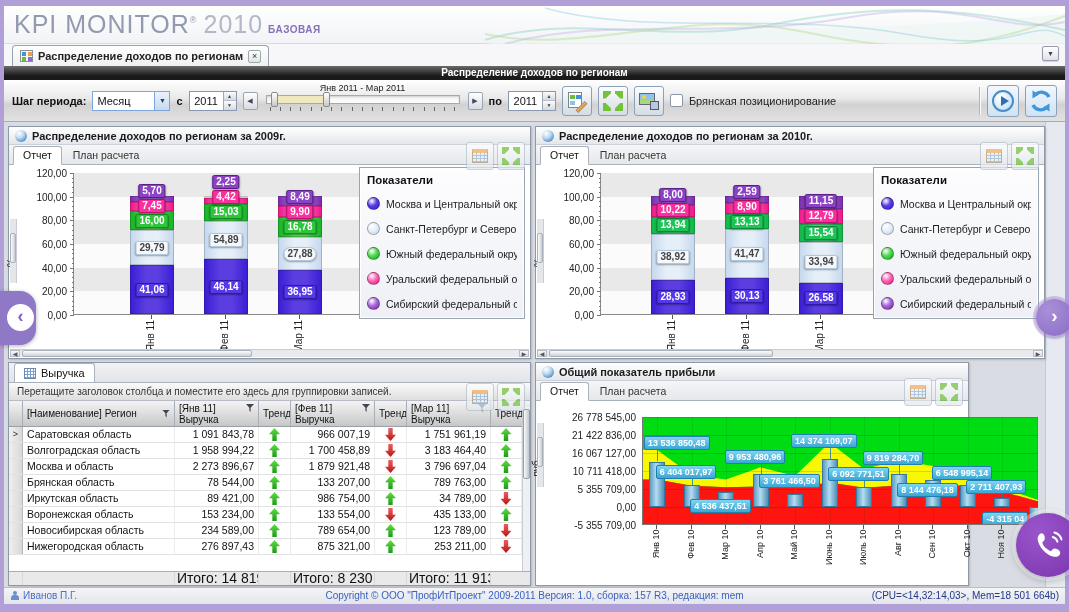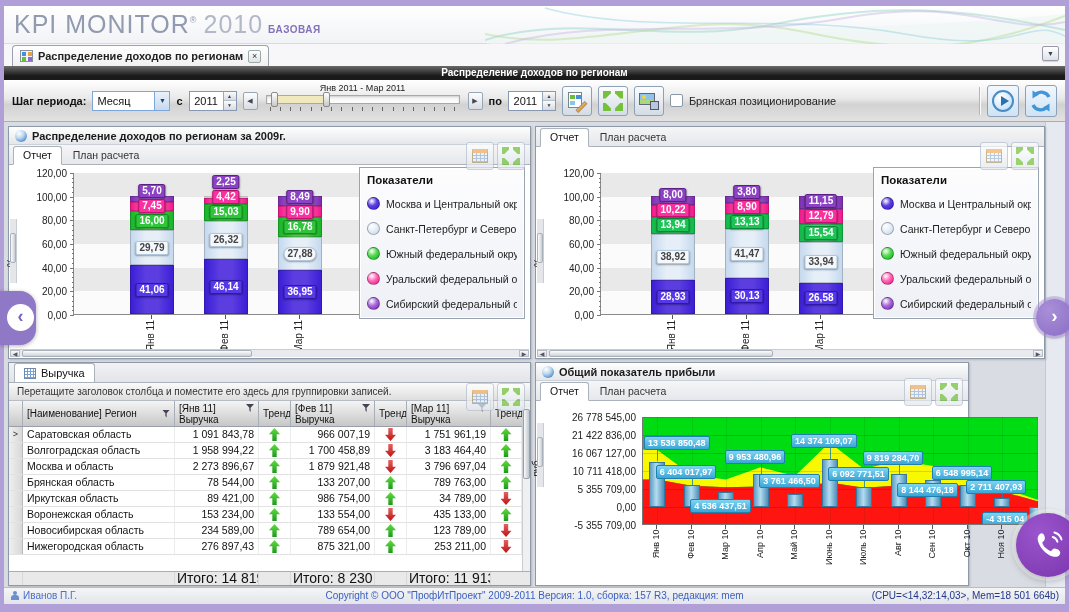--- a/index.html
+++ b/index.html
@@ -344,21 +344,21 @@
               <div class="seg-label" style="left: 78px; bottom: 59.2134px; background: rgb(244, 248, 252); color: rgb(68, 68, 68); border-color: rgb(176, 198, 218);">29,79</div>
               <div class="seg-label" style="left: 78px; bottom: 86.3058px; background: rgb(47, 196, 60); color: rgb(255, 255, 255); border-color: rgb(15, 144, 32);">16,00</div>
               <div class="seg-label" style="left: 78px; bottom: 101.306px; background: rgb(251, 48, 160); color: rgb(255, 255, 255); border-color: rgb(192, 16, 112);">7,45</div>
               <div class="seg-label" style="left: 78px; bottom: 116.306px; background: rgb(140, 66, 196); color: rgb(255, 255, 255); border-color: rgb(92, 31, 136);">5,70</div>
               <div class="seg" style="left: 130px; bottom: 0px; width: 44px; height: 54.599px; background: linear-gradient(90deg, rgb(60, 31, 214), rgb(91, 61, 224) 35%, rgb(91, 61, 224) 65%, rgb(60, 31, 214));"></div>
               <div class="seg" style="left: 130px; bottom: 54.599px; width: 44px; height: 38.0442px; background: linear-gradient(90deg, rgb(198, 217, 238), rgb(230, 239, 248) 35%, rgb(230, 239, 248) 65%, rgb(198, 217, 238));"></div>
               <div class="seg" style="left: 130px; bottom: 92.6432px; width: 44px; height: 17.7855px; background: linear-gradient(90deg, rgb(23, 181, 40), rgb(85, 218, 80) 35%, rgb(85, 218, 80) 65%, rgb(23, 181, 40));"></div>
               <div class="seg" style="left: 130px; bottom: 110.429px; width: 44px; height: 5.23033px; background: linear-gradient(90deg, rgb(242, 24, 140), rgb(255, 106, 182) 35%, rgb(255, 106, 182) 65%, rgb(242, 24, 140));"></div>
               <div class="seg" style="left: 130px; bottom: 115.659px; width: 44px; height: 2.6625px; background: linear-gradient(90deg, rgb(125, 47, 176), rgb(168, 105, 218) 35%, rgb(168, 105, 218) 65%, rgb(125, 47, 176));"></div>
               <div class="seg-label" style="left: 152px; bottom: 20.2995px; background: rgb(86, 56, 232); color: rgb(255, 255, 255); border-color: rgb(45, 24, 168);">46,14</div>
-              <div class="seg-label" style="left: 152px; bottom: 66.6211px; background: rgb(244, 248, 252); color: rgb(68, 68, 68); border-color: rgb(176, 198, 218);">26,32</div>
+              <div class="seg-label" style="left: 152px; bottom: 66.6211px; background: rgb(244, 248, 252); color: rgb(68, 68, 68); border-color: rgb(176, 198, 218);">54,89</div>
               <div class="seg-label" style="left: 152px; bottom: 94.5359px; background: rgb(47, 196, 60); color: rgb(255, 255, 255); border-color: rgb(15, 144, 32);">15,03</div>
               <div class="seg-label" style="left: 152px; bottom: 109.536px; background: rgb(251, 48, 160); color: rgb(255, 255, 255); border-color: rgb(192, 16, 112);">4,42</div>
               <div class="seg-label" style="left: 152px; bottom: 124.536px; background: rgb(140, 66, 196); color: rgb(255, 255, 255); border-color: rgb(92, 31, 136);">2,25</div>
               <div class="seg" style="left: 204px; bottom: 0px; width: 44px; height: 43.7242px; background: linear-gradient(90deg, rgb(60, 31, 214), rgb(91, 61, 224) 35%, rgb(91, 61, 224) 65%, rgb(60, 31, 214));"></div>
               <div class="seg" style="left: 204px; bottom: 43.7242px; width: 44px; height: 32.9913px; background: linear-gradient(90deg, rgb(198, 217, 238), rgb(230, 239, 248) 35%, rgb(230, 239, 248) 65%, rgb(198, 217, 238));"></div>
               <div class="seg" style="left: 204px; bottom: 76.7155px; width: 44px; height: 19.8563px; background: linear-gradient(90deg, rgb(23, 181, 40), rgb(85, 218, 80) 35%, rgb(85, 218, 80) 65%, rgb(23, 181, 40));"></div>
               <div class="seg" style="left: 204px; bottom: 96.5718px; width: 44px; height: 11.715px; background: linear-gradient(90deg, rgb(242, 24, 140), rgb(255, 106, 182) 35%, rgb(255, 106, 182) 65%, rgb(242, 24, 140));"></div>
               <div class="seg" style="left: 204px; bottom: 108.287px; width: 44px; height: 10.0465px; background: linear-gradient(90deg, rgb(125, 47, 176), rgb(168, 105, 218) 35%, rgb(168, 105, 218) 65%, rgb(125, 47, 176));"></div>
               <div class="seg-label" style="left: 226px; bottom: 14.8621px; background: rgb(86, 56, 232); color: rgb(255, 255, 255); border-color: rgb(45, 24, 168);">36,95</div>
               <div class="seg-label" style="left: 226px; bottom: 53.2198px; background: rgb(244, 248, 252); color: rgb(68, 68, 68); border-color: rgb(176, 198, 218); border-radius: 7px;">27,88</div>
@@ -406,20 +406,24 @@
       <div class="scroll-h">
         <span class="sh-btn">◀</span>
         <span class="sh-track">
               <span class="sh-thumb"></span>
             </span>
         <span class="sh-btn">▶</span>
       </div>
     </div>
 
     <div class="panel" id="panel10" style="left:531px;top:4px;width:510px;height:233px;">
+      <div class="p-hdr">
+        <span class="ph-ico"></span>
+        <span>Распределение доходов по регионам за 2010г.</span>
+      </div>
       <div class="p-tabs">
         <span class="ptab active">Отчет</span>
         <span class="ptab">План расчета</span>
       </div>
       <div class="cbtns">
         <div class="cbtn">
               <span class="cal-ico"></span>
             </div>
         <div class="cbtn">
               <span class="arr4s">
@@ -485,21 +489,21 @@
               <div class="seg-label" style="left: 72px; bottom: 111.537px; background: rgb(140, 66, 196); color: rgb(255, 255, 255); border-color: rgb(92, 31, 136);">8,00</div>
               <div class="seg" style="left: 124px; bottom: 0px; width: 44px; height: 35.6538px; background: linear-gradient(90deg, rgb(60, 31, 214), rgb(91, 61, 224) 35%, rgb(91, 61, 224) 65%, rgb(60, 31, 214));"></div>
               <div class="seg" style="left: 124px; bottom: 35.6538px; width: 44px; height: 49.0728px; background: linear-gradient(90deg, rgb(198, 217, 238), rgb(230, 239, 248) 35%, rgb(230, 239, 248) 65%, rgb(198, 217, 238));"></div>
               <div class="seg" style="left: 124px; bottom: 84.7267px; width: 44px; height: 15.5372px; background: linear-gradient(90deg, rgb(15, 185, 72), rgb(63, 216, 119) 35%, rgb(63, 216, 119) 65%, rgb(15, 185, 72));"></div>
               <div class="seg" style="left: 124px; bottom: 100.264px; width: 44px; height: 10.5317px; background: linear-gradient(90deg, rgb(242, 24, 140), rgb(255, 106, 182) 35%, rgb(255, 106, 182) 65%, rgb(242, 24, 140));"></div>
               <div class="seg" style="left: 124px; bottom: 110.795px; width: 44px; height: 7.54967px; background: linear-gradient(90deg, rgb(125, 47, 176), rgb(168, 105, 218) 35%, rgb(168, 105, 218) 65%, rgb(125, 47, 176));"></div>
               <div class="seg-label" style="left: 146px; bottom: 10.8269px; background: rgb(86, 56, 232); color: rgb(255, 255, 255); border-color: rgb(45, 24, 168);">30,13</div>
               <div class="seg-label" style="left: 146px; bottom: 53.1902px; background: rgb(244, 248, 252); color: rgb(68, 68, 68); border-color: rgb(176, 198, 218);">41,47</div>
               <div class="seg-label" style="left: 146px; bottom: 85.4952px; background: rgb(29, 196, 85); color: rgb(255, 255, 255); border-color: rgb(10, 138, 56);">13,13</div>
               <div class="seg-label" style="left: 146px; bottom: 100.495px; background: rgb(251, 48, 160); color: rgb(255, 255, 255); border-color: rgb(192, 16, 112);">8,90</div>
-              <div class="seg-label" style="left: 146px; bottom: 115.495px; background: rgb(140, 66, 196); color: rgb(255, 255, 255); border-color: rgb(92, 31, 136);">3,80</div>
+              <div class="seg-label" style="left: 146px; bottom: 115.495px; background: rgb(140, 66, 196); color: rgb(255, 255, 255); border-color: rgb(92, 31, 136);">2,59</div>
               <div class="seg" style="left: 198px; bottom: 0px; width: 44px; height: 31.453px; background: linear-gradient(90deg, rgb(60, 31, 214), rgb(91, 61, 224) 35%, rgb(91, 61, 224) 65%, rgb(60, 31, 214));"></div>
               <div class="seg" style="left: 198px; bottom: 31.453px; width: 44px; height: 40.1623px; background: linear-gradient(90deg, rgb(198, 217, 238), rgb(230, 239, 248) 35%, rgb(230, 239, 248) 65%, rgb(198, 217, 238));"></div>
               <div class="seg" style="left: 198px; bottom: 71.6153px; width: 44px; height: 18.389px; background: linear-gradient(90deg, rgb(15, 185, 72), rgb(63, 216, 119) 35%, rgb(63, 216, 119) 65%, rgb(15, 185, 72));"></div>
               <div class="seg" style="left: 198px; bottom: 90.0043px; width: 44px; height: 15.1348px; background: linear-gradient(90deg, rgb(242, 24, 140), rgb(255, 106, 182) 35%, rgb(255, 106, 182) 65%, rgb(242, 24, 140));"></div>
               <div class="seg" style="left: 198px; bottom: 105.139px; width: 44px; height: 13.1942px; background: linear-gradient(90deg, rgb(125, 47, 176), rgb(168, 105, 218) 35%, rgb(168, 105, 218) 65%, rgb(125, 47, 176));"></div>
               <div class="seg-label" style="left: 220px; bottom: 8.7265px; background: rgb(86, 56, 232); color: rgb(255, 255, 255); border-color: rgb(45, 24, 168);">26,58</div>
               <div class="seg-label" style="left: 220px; bottom: 44.5342px; background: rgb(244, 248, 252); color: rgb(68, 68, 68); border-color: rgb(176, 198, 218);">33,94</div>
               <div class="seg-label" style="left: 220px; bottom: 73.8098px; background: rgb(29, 196, 85); color: rgb(255, 255, 255); border-color: rgb(10, 138, 56);">15,54</div>
               <div class="seg-label" style="left: 220px; bottom: 90.5717px; background: rgb(251, 48, 160); color: rgb(255, 255, 255); border-color: rgb(192, 16, 112);">12,79</div>
               <div class="seg-label" style="left: 220px; bottom: 105.572px; background: rgb(140, 66, 196); color: rgb(255, 255, 255); border-color: rgb(92, 31, 136);">11,15</div>

